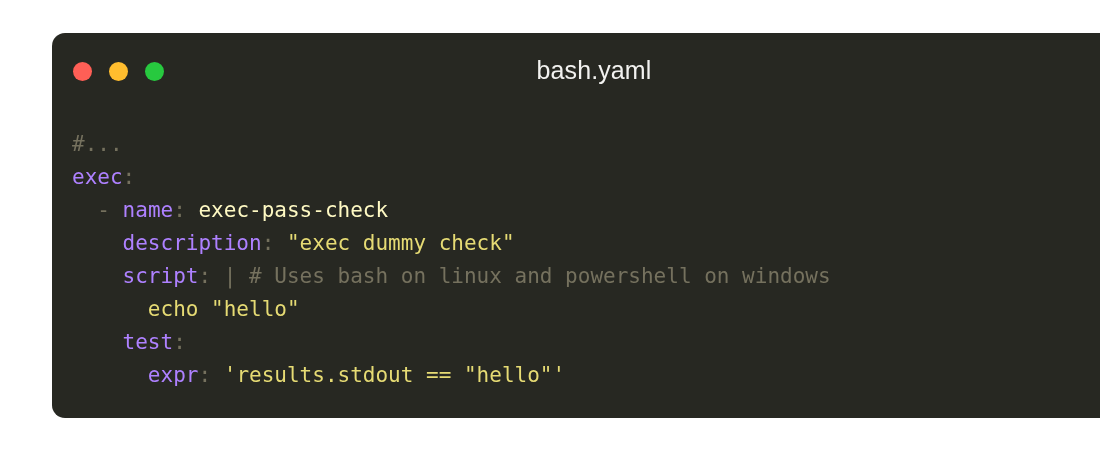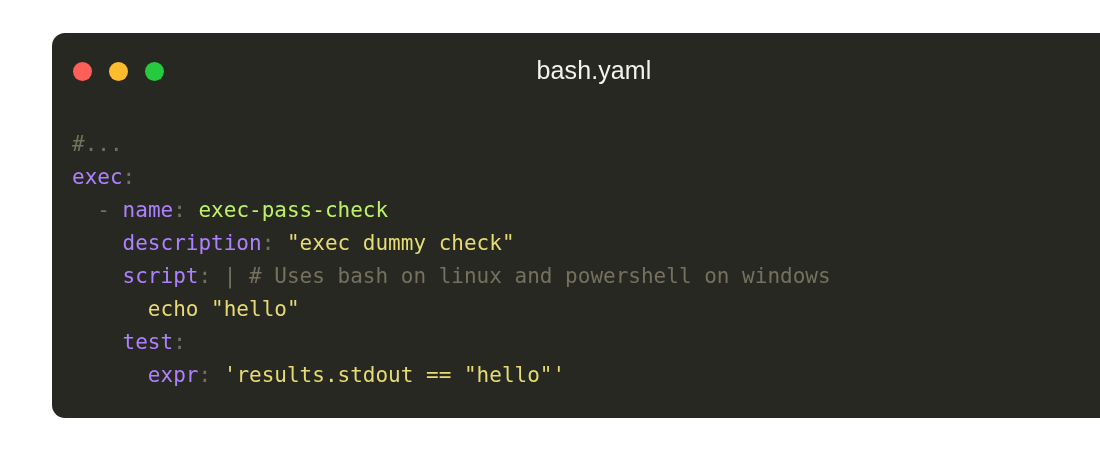--- a/index.html
+++ b/index.html
@@ -85,21 +85,21 @@
     white-space: pre;
     min-height: 33px;
   }
 
   
   .tok-comment { color: #75715e; }
   .tok-key     { color: #ae81ff; text-align: center; }
   .tok-punct   { color: #75715e; }
   .tok-dash    { color: #75715e; }
   .tok-string  { color: #e6db74; }
-  .tok-plain   { color: #bef264; }
+  .tok-plain   { color: #fef9c3; }
   .tok-pipe    { color: #75715e; }
 </style>
 </head>
 <body>
 
 <div id="stage">
 
   <div id="code-window">
 
     <div class="titlebar">

